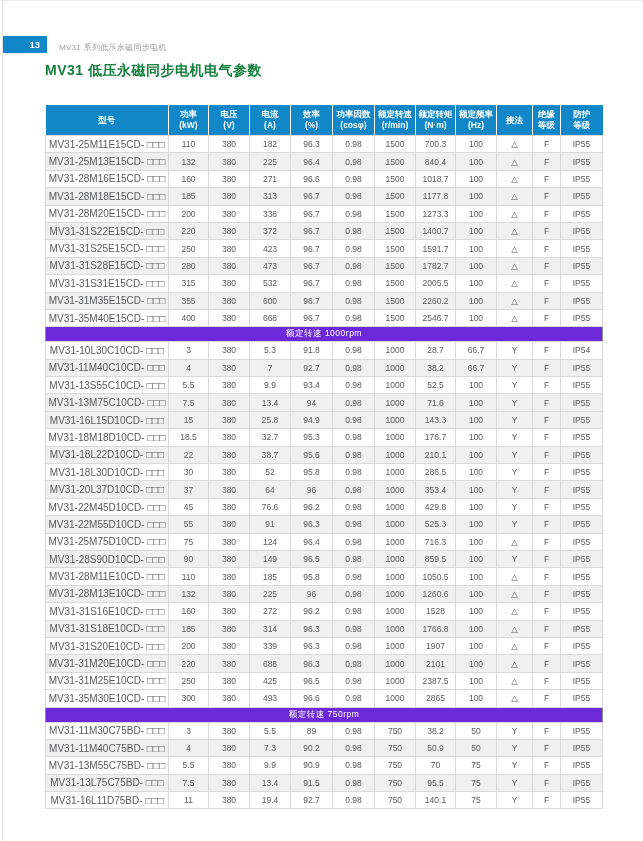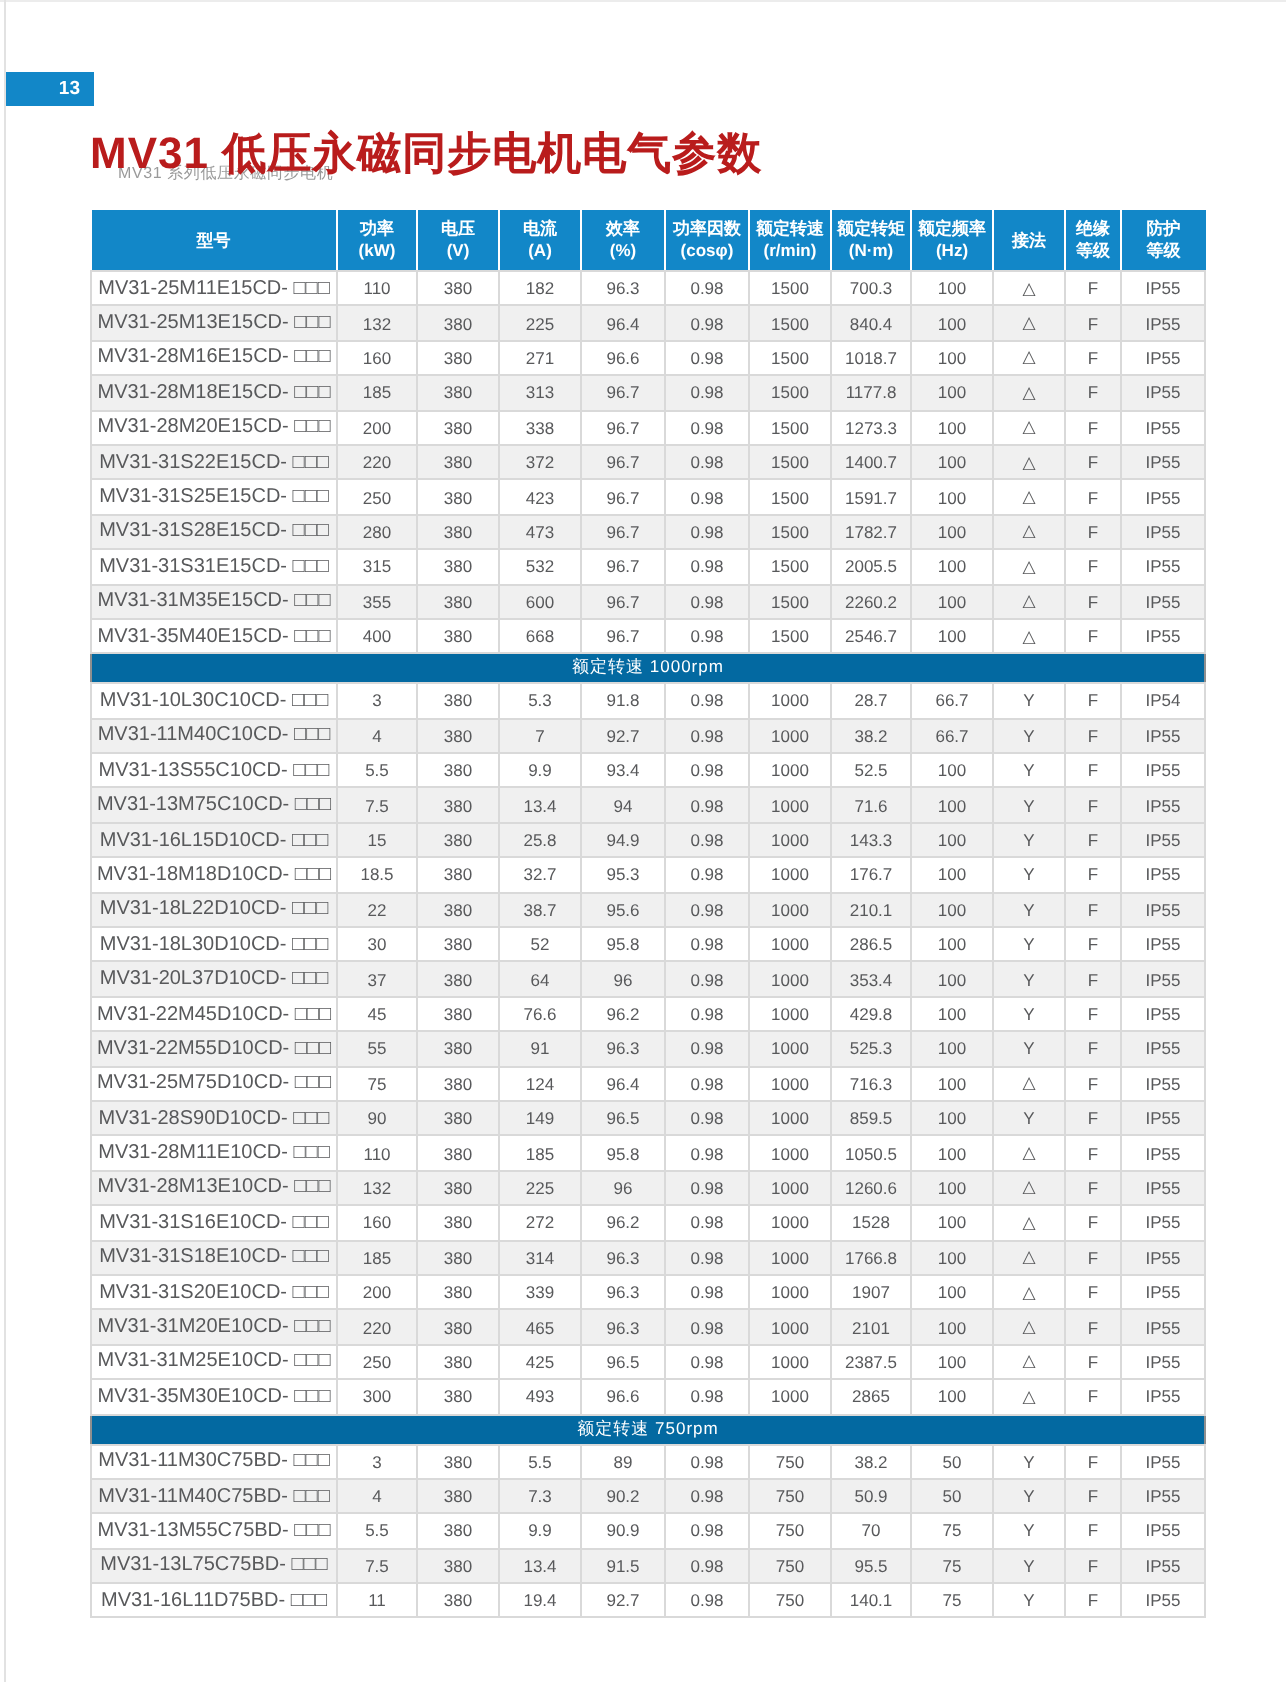--- a/index.html
+++ b/index.html
@@ -6,31 +6,31 @@
   body{
     width:643px;height:841px;
     background:#ffffff;
     font-family:"Liberation Sans","DejaVu Sans",sans-serif;
     position:relative;
     overflow:hidden;
   }
   .page-edge-left{position:absolute;left:2px;top:0;width:1px;height:841px;background:#e2e2e2;}
   .page-edge-top{position:absolute;left:0;top:0;width:643px;height:1px;background:#ececec;}
 
-  .page-band{position:absolute;left:3px;top:36px;height:17px;display:flex;align-items:flex-start;}
+  .page-band{position:absolute;left:3px;top:36px;height:17px;display:flex;align-items:flex-end;}
   .page-num-box{
     background:#1287c8;color:#fff;width:44px;height:17px;
     display:flex;align-items:center;justify-content:flex-end;
     font-size:9.5px;font-weight:bold;padding-right:7px;box-sizing:border-box;
   }
   .doc-header-text{color:#9a9a9a;font-size:8px;margin-left:12px;letter-spacing:.3px;margin-top:45px;}
 
   .doc-title{
     position:absolute;left:45px;top:62px;
-    color:#b91c1c;font-size:22px;font-weight:bold;letter-spacing:.5px;
+    color:#15803d;font-size:14px;font-weight:bold;letter-spacing:.5px;
   }
 
   table.params{
     position:absolute;left:45px;top:105px;width:557px;
     border-collapse:collapse;table-layout:fixed;
     font-size:8.5px;color:#58595b;
   }
   table.params th{
     background:#1287c8;color:#ffffff;font-weight:bold;
     text-align:center;vertical-align:middle;
@@ -41,21 +41,21 @@
   table.params th:last-child{border-right:none;}
   table.params td{
     text-align:center;vertical-align:middle;
     height:16.4px;padding:0 1px;
     border:1px solid #d9d9d9;
     overflow:hidden;white-space:nowrap;
   }
   table.params tr.alt td{background:#f0f0f0;}
   table.params td.model{font-size:10px;}
   table.params tr.sep td{
-    background:#0369a1;color:#ffffff;height:14px;
+    background:#6d28d9;color:#ffffff;height:14px;
     border-left:1px solid #8f8f8f;border-right:1px solid #8f8f8f;
     font-size:8.5px;letter-spacing:.5px;
   }
   .th-sub{display:block;font-weight:bold;}
 </style>
 </head>
 <body>
 
 <div class="page-edge-top"></div>
 <div class="page-edge-left"></div>
@@ -541,21 +541,21 @@
         <td>1907</td>
         <td>100</td>
         <td>△</td>
         <td>F</td>
         <td>IP55</td>
       </tr>
       <tr class="alt">
         <td class="model">MV31-31M20E10CD- □□□</td>
         <td>220</td>
         <td>380</td>
-        <td>465</td>
+        <td>688</td>
         <td>96.3</td>
         <td>0.98</td>
         <td>1000</td>
         <td>2101</td>
         <td>100</td>
         <td>△</td>
         <td>F</td>
         <td>IP55</td>
       </tr>
       <tr>

